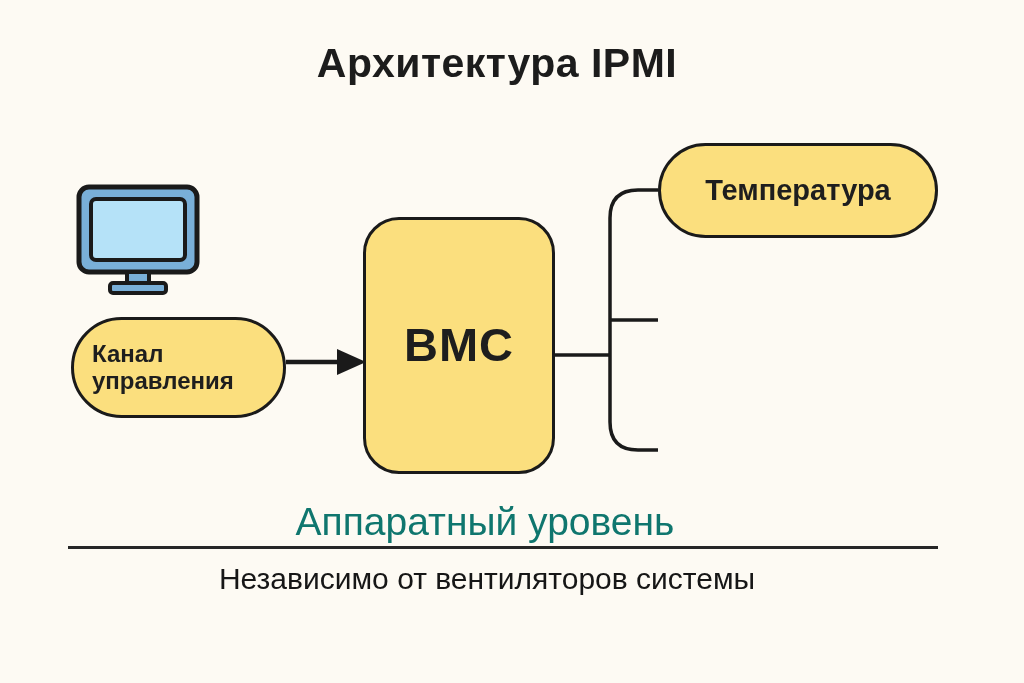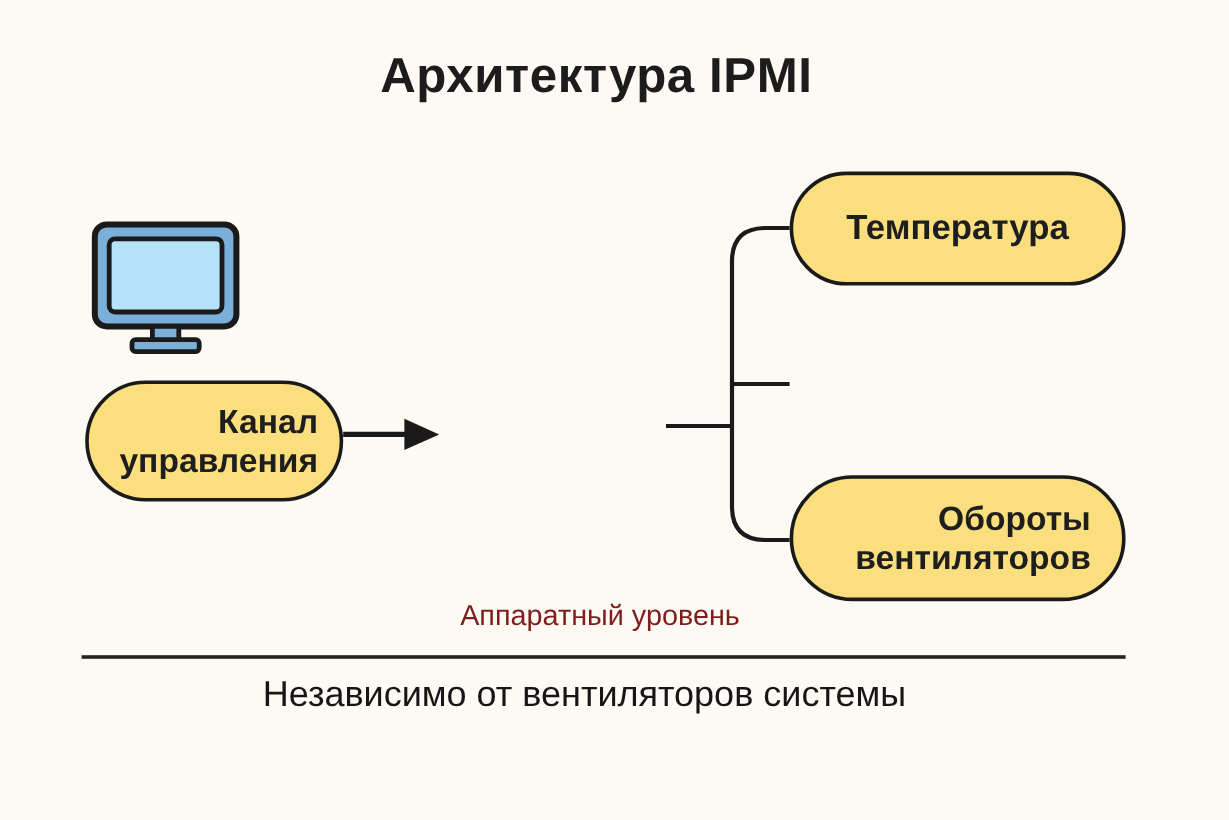--- a/index.html
+++ b/index.html
@@ -27,46 +27,46 @@
     pointer-events:none;
   }
   .monitor-wrap{
     position:absolute;left:76px;top:184px;width:124px;height:112px;
   }
   .node{
     position:absolute;
     background:#FBDF7E;
     border:3px solid #1A1A1A;
     display:flex;align-items:center;justify-content:center;
-    text-align:right;
+    text-align:left;
     box-sizing:border-box;
     font-weight:700;
     line-height:1.12;
   }
   .pill{border-radius:999px;}
   .node-channel{
     left:71px;top:317px;width:215px;height:101px;
-    font-size:28px;
+    font-size:24px;
     padding:0 18px;
   }
   .node-bmc{
     left:363px;top:217px;width:192px;height:257px;
     border-radius:36px;
     font-size:47px;
     letter-spacing:1px;
   }
   .node-s0{left:658px;top:143px;width:280px;height:95px;font-size:29px;}
   .node-s1{left:658px;top:273px;width:280px;height:95px;font-size:29px;}
   .node-s2{left:658px;top:396px;width:280px;height:105px;font-size:28px;padding:0 26px;}
   .hw-level{
-    position:absolute;left:500px;top:500px;
+    position:absolute;left:485px;top:500px;
     transform:translateX(-50%);
-    font-size:24px;font-weight:400;
+    font-size:39px;font-weight:400;
     white-space:nowrap;
-    color:#7f1d1d;
+    color:#0f766e;
   }
   .divider{
     position:absolute;left:68px;top:546px;width:870px;height:3px;
     background:#262626;
   }
   .os-note{
     position:absolute;left:487px;top:562px;
     transform:translateX(-50%);
     font-size:30px;font-weight:400;
     white-space:nowrap;
@@ -98,25 +98,25 @@
     <svg viewBox="0 0 124 112" width="124" height="112" xmlns="http://www.w3.org/2000/svg">
       <rect x="3" y="3" width="118" height="85" rx="10" fill="#79AFD8" stroke="#1A1A1A" stroke-width="5"></rect>
       <rect x="15" y="15" width="94" height="61" rx="5" fill="#B5E2F8" stroke="#1A1A1A" stroke-width="4"></rect>
       <rect x="51" y="88" width="22" height="13" fill="#79AFD8" stroke="#1A1A1A" stroke-width="4"></rect>
       <rect x="34" y="99" width="56" height="10" rx="3" fill="#79AFD8" stroke="#1A1A1A" stroke-width="4"></rect>
     </svg>
   </div>
 
   <div class="node pill node-channel">Канал управления</div>
 
+  <div class="node node-bmc">BMC</div>
 
   <div class="node pill node-s0">Температура</div>
 
 
-  <div class="node pill node-s2">Обороты вентиляторов</div>
 
   <div class="hw-level">Аппаратный уровень</div>
 
   <div class="divider"></div>
 
   <div class="os-note">Независимо от вентиляторов системы</div>
 
 </div>
 
 </body></html>

